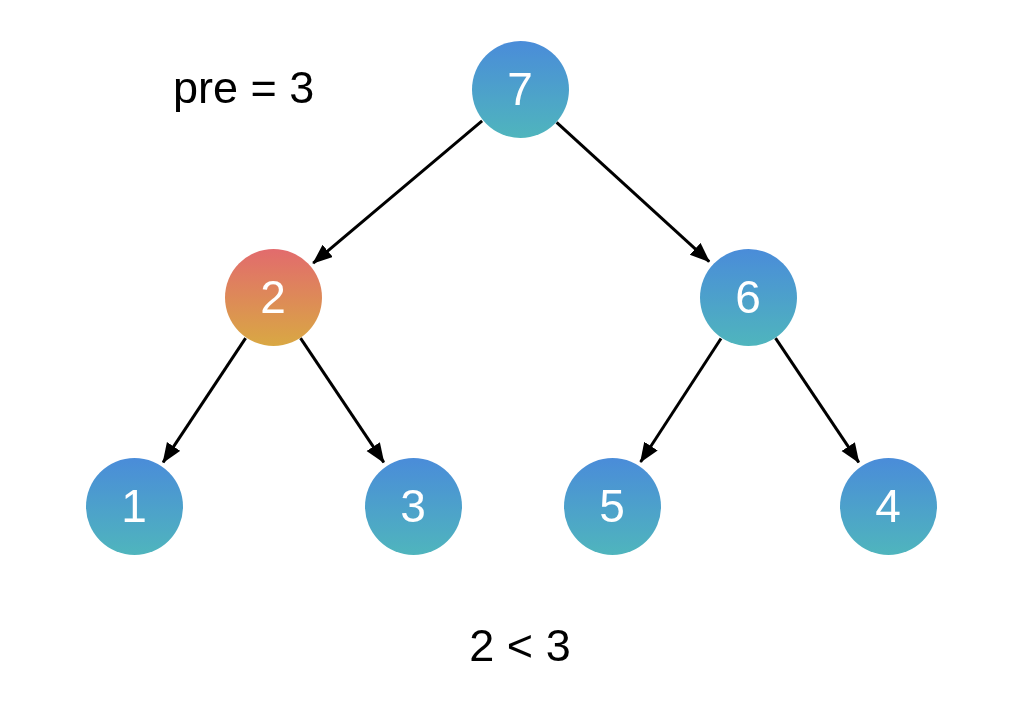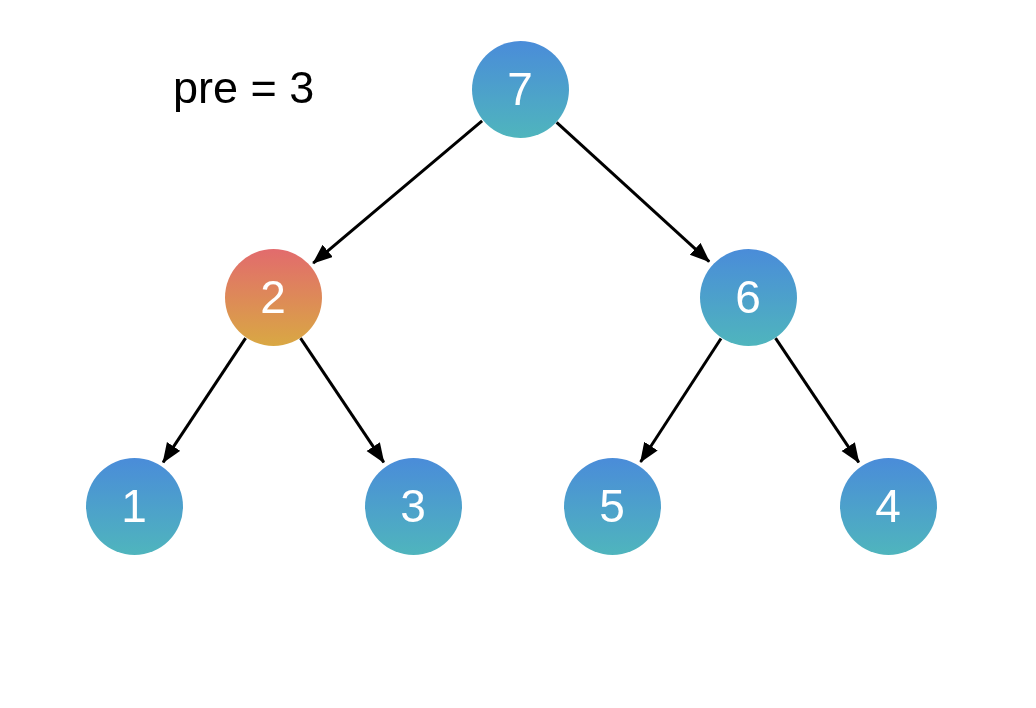--- a/index.html
+++ b/index.html
@@ -71,20 +71,21 @@
       </marker>
     </defs>
   <line x1="482.1" y1="120.9" x2="313.2" y2="263.2" stroke="#000000" stroke-width="3" marker-end="url(#arrowhead)"></line>
       <line x1="556.6" y1="122.4" x2="709.2" y2="261.6" stroke="#000000" stroke-width="3" marker-end="url(#arrowhead)"></line>
       <line x1="245.6" y1="338.2" x2="163.1" y2="462.3" stroke="#000000" stroke-width="3" marker-end="url(#arrowhead)"></line>
       <line x1="300.5" y1="338.1" x2="383.8" y2="462.4" stroke="#000000" stroke-width="3" marker-end="url(#arrowhead)"></line>
       <line x1="721.0" y1="338.5" x2="640.6" y2="462.0" stroke="#000000" stroke-width="3" marker-end="url(#arrowhead)"></line>
       <line x1="775.5" y1="338.1" x2="858.8" y2="462.4" stroke="#000000" stroke-width="3" marker-end="url(#arrowhead)"></line>
     </svg>
 
+  <div id="bottom-label" class="annotation">2 &lt; 3</div>
 <div class="node" style="left: 471.5px; top: 40.5px; width: 97px; height: 97px;">
       <span>7</span>
     </div>
     <div class="node highlighted" style="left: 224.5px; top: 248.5px; width: 97px; height: 97px;">
       <span>2</span>
     </div>
     <div class="node" style="left: 699.5px; top: 248.5px; width: 97px; height: 97px;">
       <span>6</span>
     </div>
     <div class="node" style="left: 85.5px; top: 457.5px; width: 97px; height: 97px;">

